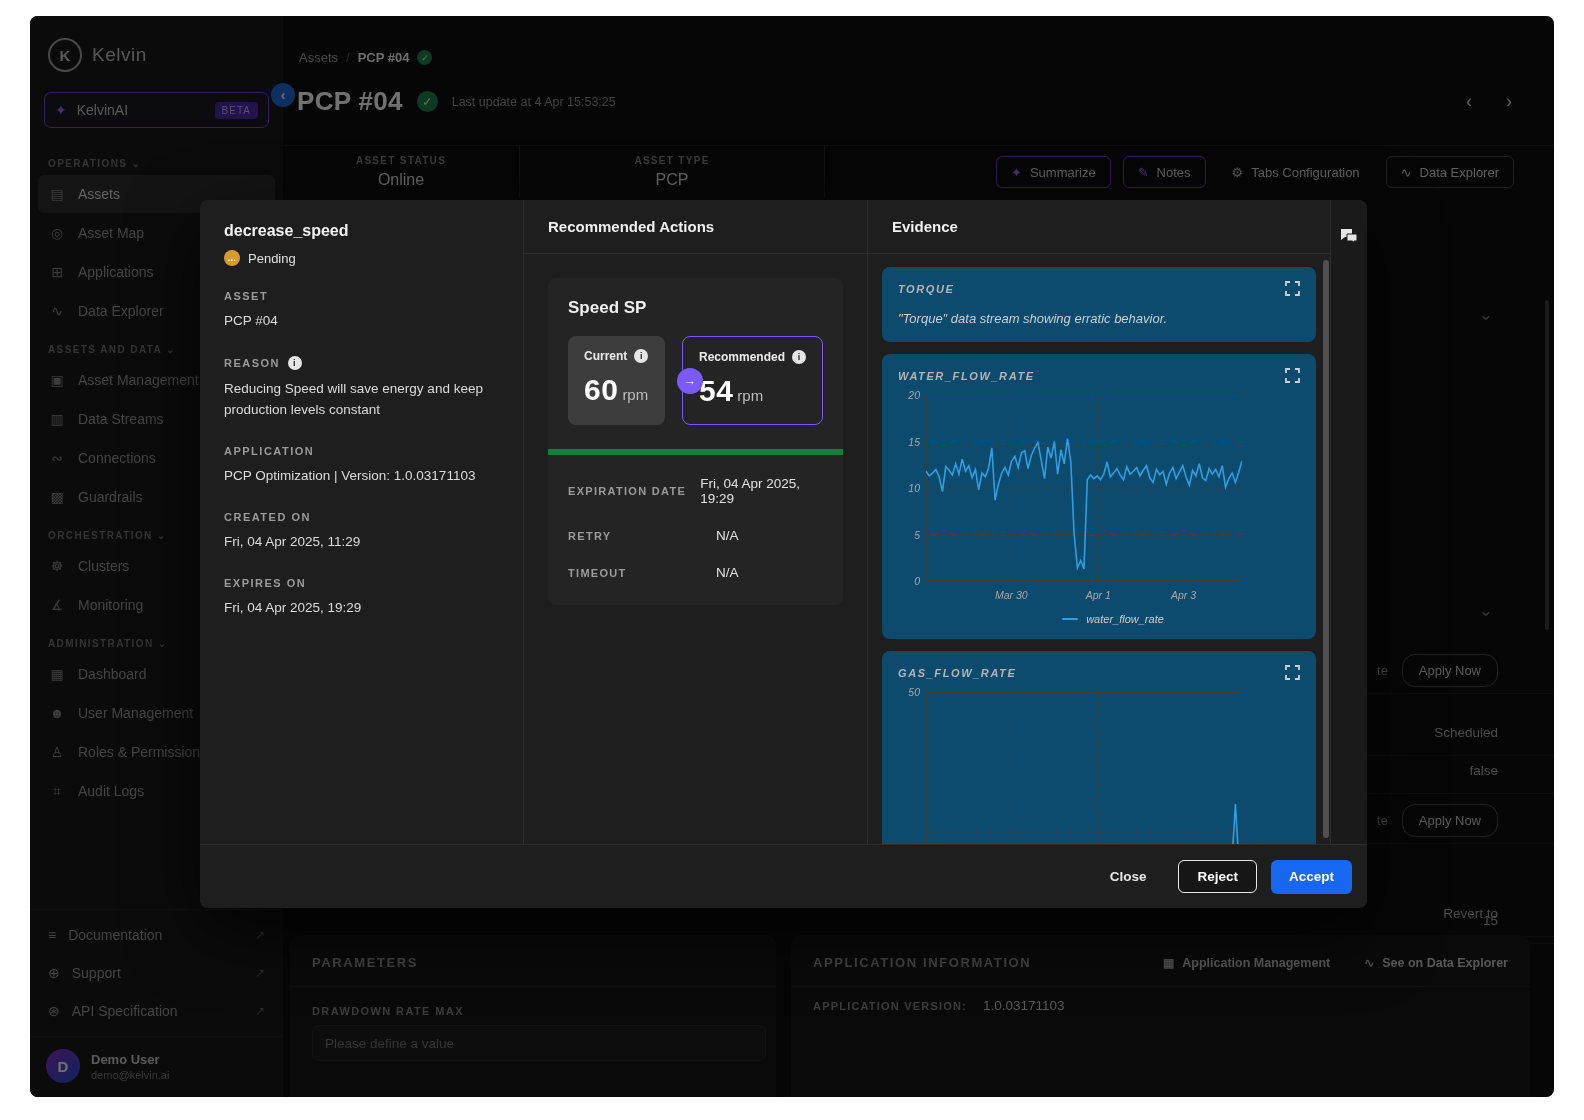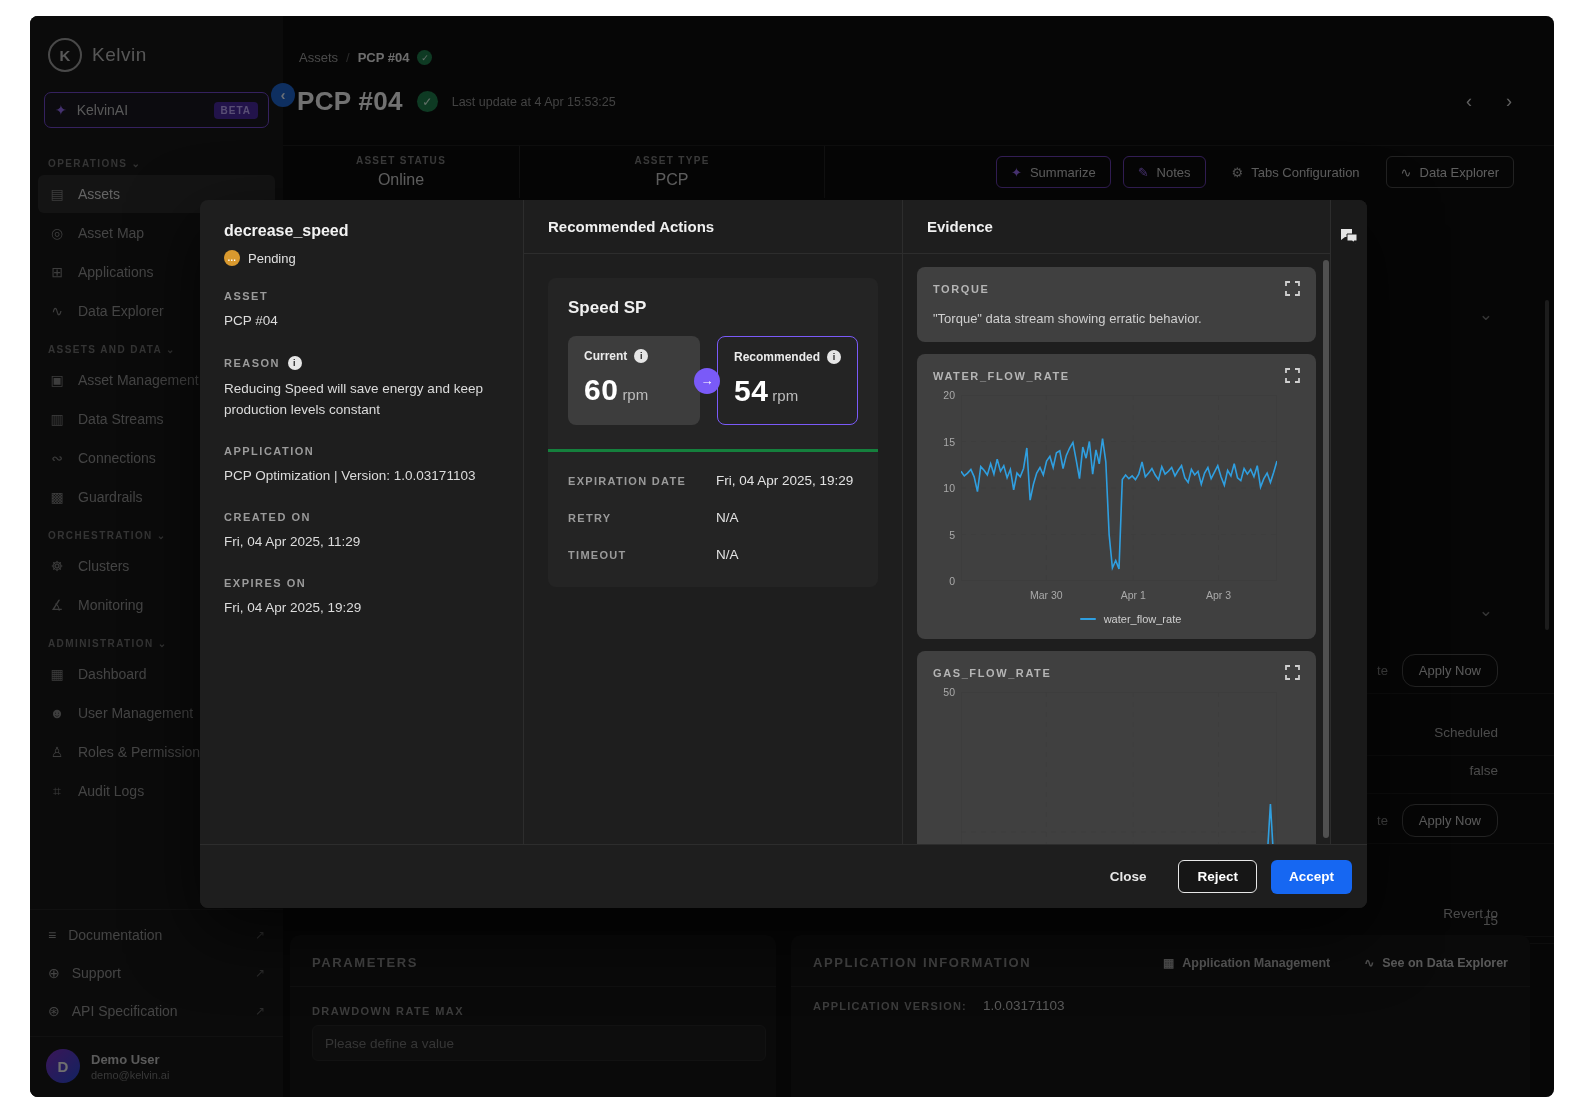--- a/index.html
+++ b/index.html
@@ -9,21 +9,21 @@
 
   
   .sidebar{position:absolute;left:0;top:0;bottom:0;width:253px;background:#181818;z-index:1;display:flex;flex-direction:column;}
   .logo-row{display:flex;align-items:center;gap:10px;padding:22px 18px 16px;}
   .logo-circle{width:30px;height:30px;border:2px solid #9a9a9a;border-radius:50%;color:#b9b9b9;display:flex;align-items:center;justify-content:center;font-size:15px;font-weight:700;}
   .logo-text{color:#b5b5b5;font-size:19px;letter-spacing:.5px;}
   .collapse-btn{position:absolute;right:-12px;top:67px;width:24px;height:24px;border-radius:50%;background:#1e62c9;color:#dfe9f7;display:flex;align-items:center;justify-content:center;font-size:14px;font-weight:700;z-index:3;}
   .kai-btn{margin:4px 14px 10px;height:34px;border:1px solid #6f46c6;border-radius:7px;display:flex;align-items:center;gap:10px;padding:0 10px;background:rgba(40,25,80,.18);}
   .kai-spark{color:#8f66e8;font-size:14px;}
   .kai-label{color:#b9b9b9;font-size:14px;flex:1;}
-  .kai-badge{background:#47289b;color:#b9a4f2;font-size:10px;font-weight:700;letter-spacing:1px;border-radius:4px;padding:3px 7px;}
+  .kai-badge{background:#47289b;color:#b9a4f2;font-size:10px;font-weight:400;letter-spacing:1px;border-radius:4px;padding:3px 7px;}
   .nav{flex:1;overflow:hidden;padding-top:6px;}
   .nav-section-label{color:#6d6d6d;font-size:10px;font-weight:700;letter-spacing:1.4px;margin:14px 18px 6px;}
   .nav-item{display:flex;align-items:center;gap:12px;height:38px;margin:1px 8px;padding:0 10px;border-radius:6px;color:#8e8e8e;font-size:14px;}
   .nav-item .ni-icon{width:18px;text-align:center;color:#7f7f7f;font-size:14px;}
   .nav-item.active{background:#2b2b2b;color:#cfcfcf;}
   .side-links{border-top:1px solid #242424;padding:6px 0;}
   .side-link{display:flex;align-items:center;gap:12px;height:38px;padding:0 18px;color:#8e8e8e;font-size:14px;}
   .side-link .ext{margin-left:auto;color:#5c5c5c;font-size:12px;}
   .user-row{border-top:1px solid #242424;display:flex;align-items:center;gap:11px;padding:12px 16px 14px;}
   .avatar{width:34px;height:34px;border-radius:50%;background:linear-gradient(135deg,#7a2fb8,#2748c9);color:#e8e8e8;display:flex;align-items:center;justify-content:center;font-size:15px;font-weight:700;}
@@ -79,41 +79,41 @@
   .modal-close{margin-left:auto;color:#cfcfcf;font-size:15px;background:none;border:none;padding:4px;}
   .modal-body{flex:1;display:flex;overflow:hidden;}
   .mcol-left{width:323px;box-sizing:border-box;padding:22px 24px;}
   .rec-name{color:#f2f2f2;font-size:16px;font-weight:700;}
   .status-row{display:flex;align-items:center;gap:8px;margin-top:10px;}
   .pending-dot{width:16px;height:16px;border-radius:50%;background:#d9992e;color:#fff;font-size:9px;display:flex;align-items:center;justify-content:center;font-weight:700;letter-spacing:.5px;}
   .status-text{color:#e0e0e0;font-size:13px;}
   .fld-label{display:flex;align-items:center;gap:8px;color:#9b9b9b;font-size:11px;font-weight:700;letter-spacing:1.5px;margin-top:24px;}
   .fld-value{color:#dcdcdc;font-size:13.5px;line-height:1.55;margin-top:9px;}
   .info-i{width:14px;height:14px;border-radius:50%;background:#e6e6e6;color:#1e1e1e;font-size:9px;font-weight:700;display:inline-flex;align-items:center;justify-content:center;font-style:normal;}
-  .mcol-mid{width:380px;box-sizing:border-box;border-left:1px solid #2d2d2d;border-right:1px solid #2d2d2d;}
+  .mcol-mid{width:345px;box-sizing:border-box;border-left:1px solid #2d2d2d;border-right:1px solid #2d2d2d;}
   .panel-head{height:53px;display:flex;align-items:center;padding:0 24px;border-bottom:1px solid #2d2d2d;color:#f0f0f0;font-size:15px;font-weight:700;}
   .action-card{margin:24px;background:#242424;border-radius:8px;}
   .ac-top{padding:20px 20px 24px;}
   .ac-title{color:#f0f0f0;font-size:17px;font-weight:700;}
   .vals-row{display:flex;gap:17px;margin-top:18px;position:relative;}
   .val-box{flex:1;border-radius:8px;padding:13px 16px 16px;box-sizing:border-box;}
   .val-box.current{background:#3d3d3d;}
   .val-box.recommended{border:1.5px solid #7a5af8;}
   .val-label{display:flex;align-items:center;gap:7px;color:#ececec;font-size:12px;font-weight:700;}
   .val-num-row{margin-top:10px;display:flex;align-items:baseline;}
   .val-num{color:#fff;font-size:30px;font-weight:800;letter-spacing:.5px;}
   .val-unit{color:#bdbdbd;font-size:15px;margin-left:4px;}
   .arrow-circle{position:absolute;left:calc(50% - 6px);top:50%;transform:translate(-50%,-50%);width:26px;height:26px;border-radius:50%;background:#7a5af8;color:#fff;font-size:13px;display:flex;align-items:center;justify-content:center;z-index:2;}
-  .ac-rows{border-top:3px solid #15803d;padding:10px 20px 14px;}
+  .ac-rows{border-top:6px solid #15803d;padding:10px 20px 14px;}
   .ac-row{display:flex;align-items:center;padding:11px 0;}
   .ac-row-label{width:148px;color:#9b9b9b;font-size:11px;font-weight:700;letter-spacing:1.3px;}
   .ac-row-value{color:#e2e2e2;font-size:13.5px;}
   .mcol-ev{flex:1;position:relative;}
   .ev-scroll{position:absolute;top:53px;left:0;right:0;bottom:0;padding:14px;overflow:hidden;}
-  .ev-card{background:#404040;border-radius:8px;padding:14px 16px;margin-bottom:12px;}
+  .ev-card{background:#0c4a6e;border-radius:8px;padding:14px 16px;margin-bottom:12px;font-style:italic;}
   .ev-card-head{display:flex;align-items:center;}
   .ev-title{color:#b5b5b5;font-size:11px;font-weight:700;letter-spacing:1.6px;}
   .expand-btn{margin-left:auto;background:none;border:none;padding:0;line-height:0;}
   .ev-text{color:#cfcfcf;font-size:13px;margin-top:14px;line-height:1.4;}
   .ev-thumb{position:absolute;right:1px;top:60px;bottom:6px;width:6px;border-radius:3px;background:#505050;z-index:4;}
   .modal-rail{width:37px;flex:none;border-left:1px solid #2d2d2d;background:#1a1a1a;display:flex;justify-content:center;padding-top:26px;box-sizing:border-box;}
   .modal-footer{height:63px;flex:none;border-top:1px solid #2d2d2d;display:flex;align-items:center;justify-content:flex-end;gap:14px;padding-right:15px;background:#1e1e1e;z-index:6;}
   .btn-close{color:#e8e8e8;font-size:13.5px;font-weight:700;background:none;border:none;margin-right:12px;}
   .btn-reject{color:#fff;font-size:13.5px;font-weight:700;background:#161616;border:1.5px solid #e8e8e8;border-radius:6px;padding:8px 18px;}
   .btn-accept{color:#fff;font-size:13.5px;font-weight:700;background:#1667f2;border:none;border-radius:6px;padding:9.5px 18px;}

